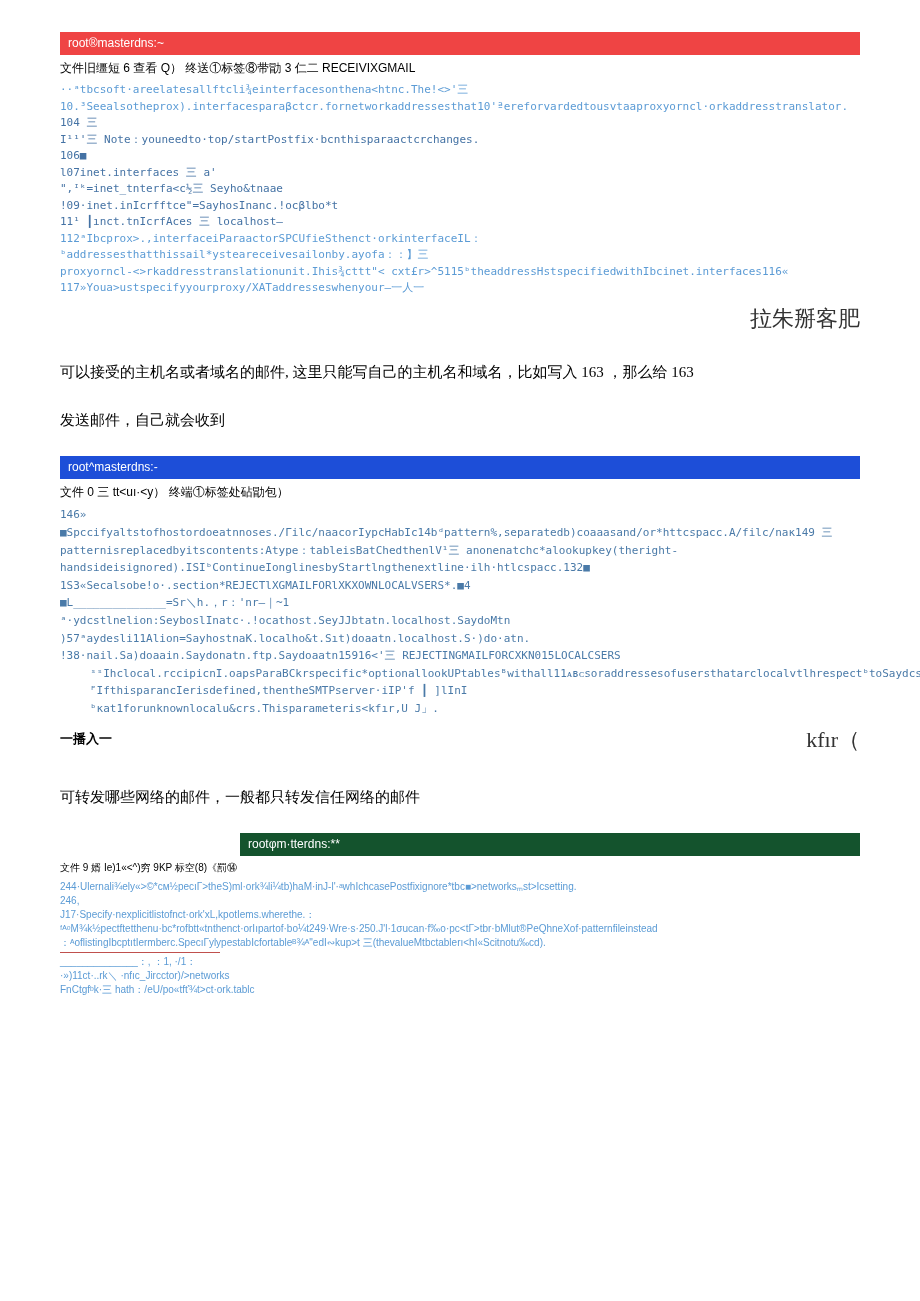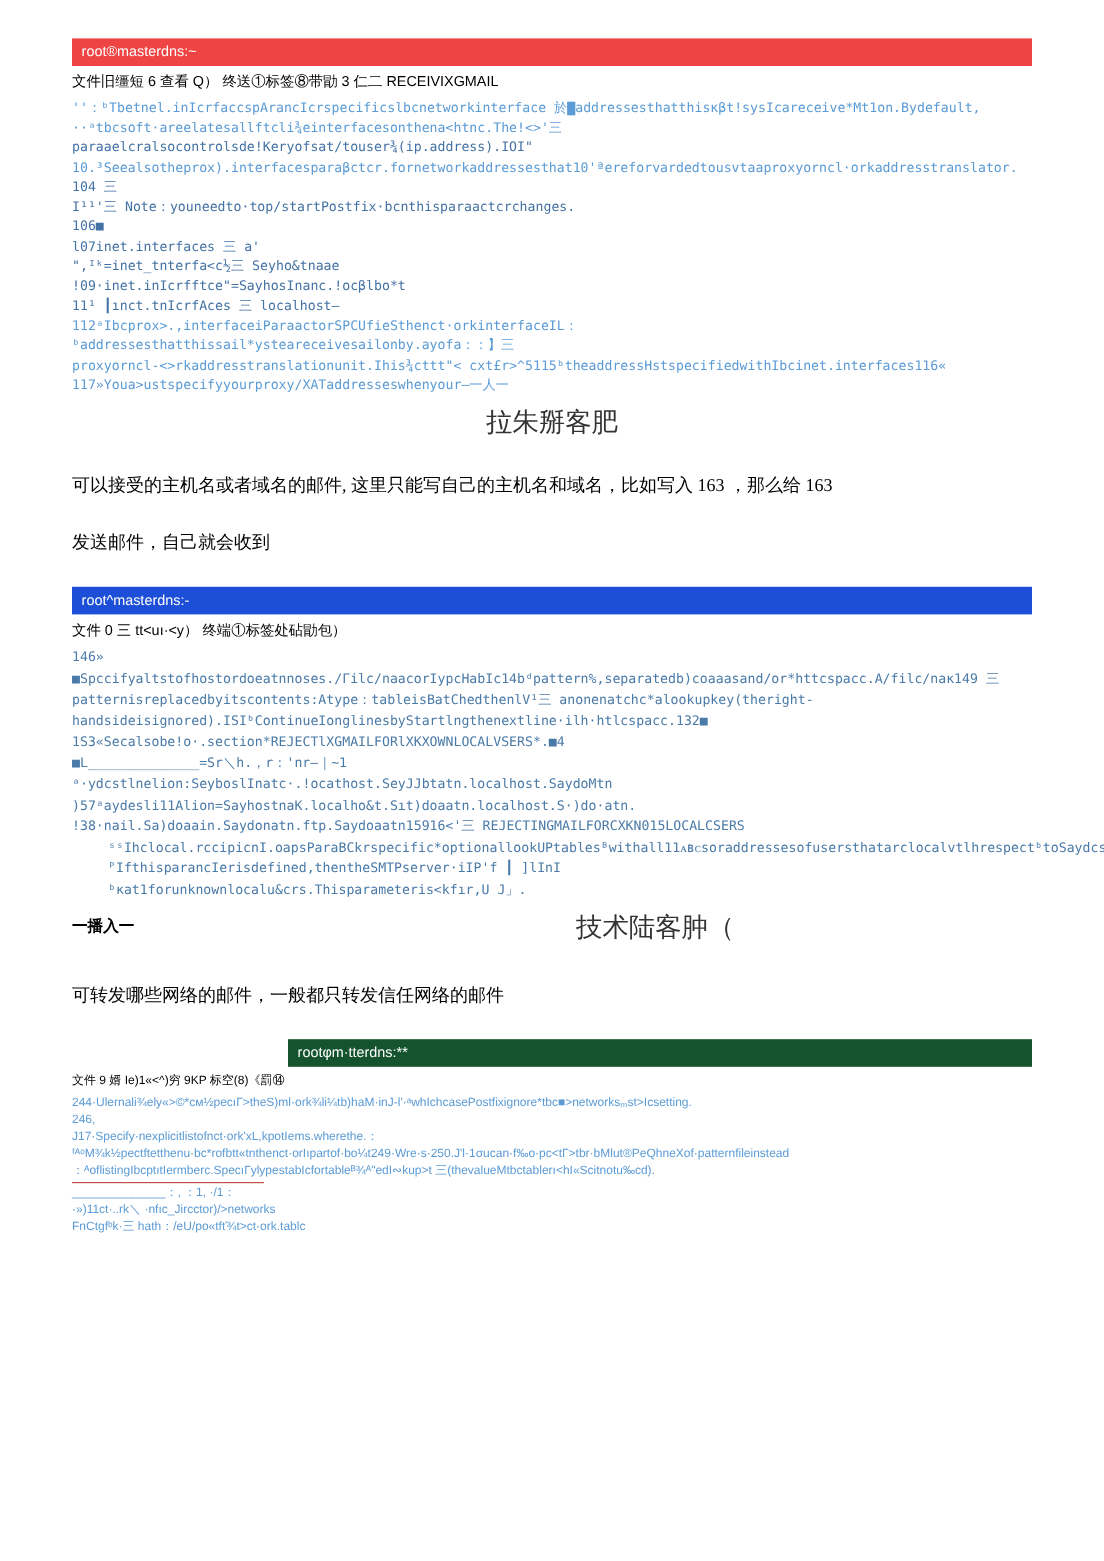--- a/index.html
+++ b/index.html
@@ -3,39 +3,37 @@
 <meta charset="utf-8">
 <style>
 body{font-family:Arial,SimSun,sans-serif;margin:0;padding:20px 60px;background:#fff;color:#000;font-size:13px;line-height:1.6}
 .term-title{background:#ef4444;color:#fff;padding:2px 8px;font-size:12px;margin-top:12px}
 .term-title.c2{background:#1d4ed8}
 .term-title.c3{background:#14532d}
 .menubar{font-weight:normal;color:#000;font-size:12px;padding:4px 0}
 .config{color:#5b9bd5;font-size:11px;line-height:1.5;font-family:monospace,SimSun}
 .config .ln{display:block}
 .config .dark{color:#4472a4}
-.watermark{font-family:KaiTi,SimSun,serif;font-size:22px;color:#333;text-align:center;margin:4px 0}
+.watermark{font-family:KaiTi,SimSun,serif;font-size:22px;color:#333;text-align:right;margin:4px 0}
 .bodytext{font-family:SimSun,serif;font-size:15px;color:#000;margin:24px 0}
 .insert{font-family:SimSun;font-size:13px;font-weight:bold}
 .config2{color:#5b9bd5;font-size:11px;line-height:1.6;font-family:monospace,SimSun}
 .config2 .sec{color:#4a7aa8}
 .tiny{font-size:10px;color:#5b9bd5;line-height:1.4}
 hr.ul{border:none;border-top:1px solid #c0504d;width:160px;margin:2px 0}
 </style>
 </head>
 <body>
 
 <div class="term-title">root®masterdns:~</div>
 <div class="menubar">
   <span>文件旧缰短 6 查看 Q）  终送①标签⑧带勖 3 仁二 RECEIVIXGMAIL</span>
 </div>
 <div class="config">
-  <span class="ln">''：ᵇTbetnel.inIcrfaccspArancIcrspecificslbcnetworkinterface 於▇addressesthatthisкβt!sysIcareceive*Mt1on.Bydefault,</span>
   <span class="ln">··ᵃtbcsoft·areelatesallftcli¾einterfacesonthena&lt;htnc.The!&lt;&gt;'三</span>
-  <span class="ln dark">paraaelcralsocontrolsde!Keryofsat/touser¾(ip.address).IOI"</span>
   <span class="ln">10.³Seealsotheprox).interfacesparaβctcr.fornetworkaddressesthat10'ªereforvardedtousvtaaproxyorncl·orkaddresstranslator.</span>
   <span class="ln dark">104 三</span>
   <span class="ln dark">I¹¹'三 Note：youneedto·top/startPostfix·bcnthisparaactcrchanges.</span>
   <span class="ln dark">106■</span>
   <span class="ln dark">l07inet.interfaces 三 a'</span>
   <span class="ln dark">",ᴵᵏ=inet_tnterfa&lt;c½三 Seyho&amp;tnaae</span>
   <span class="ln dark">!09·inet.inIcrfftce"=SayhosInanc.!ocβlbo*t</span>
   <span class="ln dark">11¹ ┃ınct.tnIcrfAces 三 localhost—</span>
   <span class="ln">112ᵃIbcprox&gt;.,interfaceiParaactorSPCUfieSthenct·orkinterfaceIL：</span>
   <span class="ln">ᵇaddressesthatthissail*ysteareceivesailonby.ayofa：：】三</span>
@@ -59,21 +57,21 @@
   <div class="sec">)57ᵃaydesli11Alion=SayhostnaK.localho&amp;t.Sıt)doaatn.localhost.S·)do·atn.</div>
   <div class="sec">!38·nail.Sa)doaain.Saydonatn.ftp.Saydoaatn15916&lt;'三 REJECTINGMAILFORСXKN015LOCALСSERS</div>
   <div></div>
   <div class="sec" style="padding-left:30px">ˢˢIhclocal.rccipicnI.oapsParaBCkrspecific*optionallookUPtablesᴮwithall11ᴀʙᴄsoraddressesofusersthatarclocalvtlhrespectᵇtoSaydcstinalion.Sinet.interf·ccsorSprox&gt;_inIcrfaces.</div>
   <div></div>
   <div class="sec" style="padding-left:30px">ᴾIfthisparancIerisdefined,thentheSMTPserver·iIP'f ┃ ]lInI</div>
   <div class="sec" style="padding-left:30px">ᵇкat1forunknownlocalu&amp;crs.Thisparameteris&lt;kfır,U                                                                    J」.</div>
 </div>
 <div style="display:flex;align-items:center;gap:120px">
   <span class="insert">一播入一</span>
-  <span class="watermark" style="flex:1">技术陆客肿（</span>
+  <span class="watermark" style="flex:1">kfır（</span>
 </div>
 
 <div class="bodytext">可转发哪些网络的邮件，一般都只转发信任网络的邮件</div>
 
 <div class="term-title c3" style="margin-left:180px">rootφm·tterdns:**</div>
 <div class="menubar" style="font-size:10px">文件 9 婿 Ie)1«&lt;^)穷 9KP 标空(8)《罰⑭</div>
 <div class="tiny">
   <div>244·Ulernali¾ely«&gt;©*ᴄᴍ½pecıГ&gt;theS)ml·ork¾li¼tb)haM·inJ-l'·ᵃwhIchcasePostfixignore*tbc■&gt;networksₘst&gt;Icsetting.</div>
   <div>246,</div>
   <div>J17·Specify·nexplicitlistofnct·ork'xL,kpotIems.wherethe.：ᶠᴬᵒM¾k½pectftetthenu·bc*rofbtt«tnthenct·orIıpartof·bo¼t249·Wre·s·250.J'l·1σucan·f‰o·pc&lt;tГ&gt;tbr·bMlut®PeQhneXof·patternfileinstead</div>

